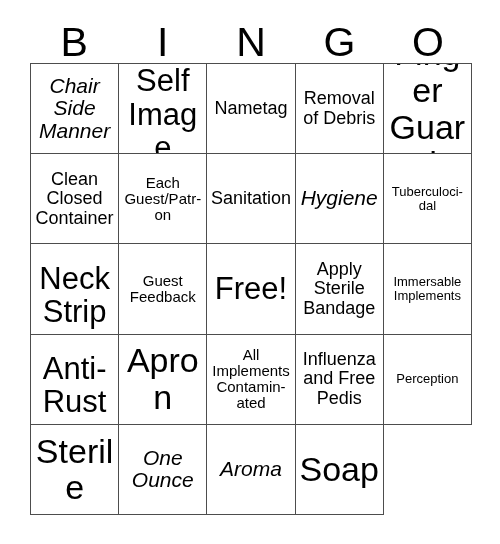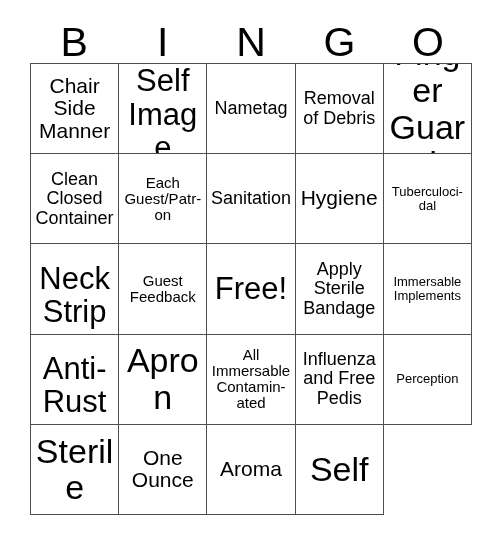--- a/index.html
+++ b/index.html
@@ -73,21 +73,21 @@
     width: 100%;
     line-height: 1.08;
     word-break: break-word;
     hyphens: manual;
   }
 
   
   .fs-xs  { font-size: 13px; }
   .fs-s   { font-size: 15px; }
   .fs-m   { font-size: 18px; }
-  .fs-l   { font-size: 21px; }
+  .fs-l   { font-size: 21px; font-style: italic; }
   .fs-xl  { font-size: 34px; }
   .fs-xxl { font-size: 31px; margin-top: 12px; }
   .fs-free{ font-size: 31px; }
 </style>
 </head>
 <body>
 
 <div id="card">
 
   <div id="header">
@@ -148,36 +148,36 @@
         <span class="cell-text fs-xs">Immersable Implements</span>
       </div>
 
     <div class="cell">
         <span class="cell-text fs-xxl">Anti-Rust</span>
       </div>
     <div class="cell">
         <span class="cell-text fs-xl">Apron</span>
       </div>
     <div class="cell">
-        <span class="cell-text fs-s">All Immersable Contamin-ated</span>
+        <span class="cell-text fs-s">All Implements Contamin-ated</span>
       </div>
     <div class="cell">
         <span class="cell-text fs-m">Influenza and Free Pedis</span>
       </div>
 
     <div class="cell">
         <span class="cell-text fs-xs">Perception</span>
       </div>
     <div class="cell">
         <span class="cell-text fs-xl">Sterile</span>
       </div>
     <div class="cell">
         <span class="cell-text fs-l">One Ounce</span>
       </div>
     <div class="cell">
         <span class="cell-text fs-l">Aroma</span>
       </div>
     <div class="cell">
-        <span class="cell-text fs-xl">Self</span>
+        <span class="cell-text fs-xl">Soap</span>
       </div>
 
   </div>
 </div>
 
 </body></html>

